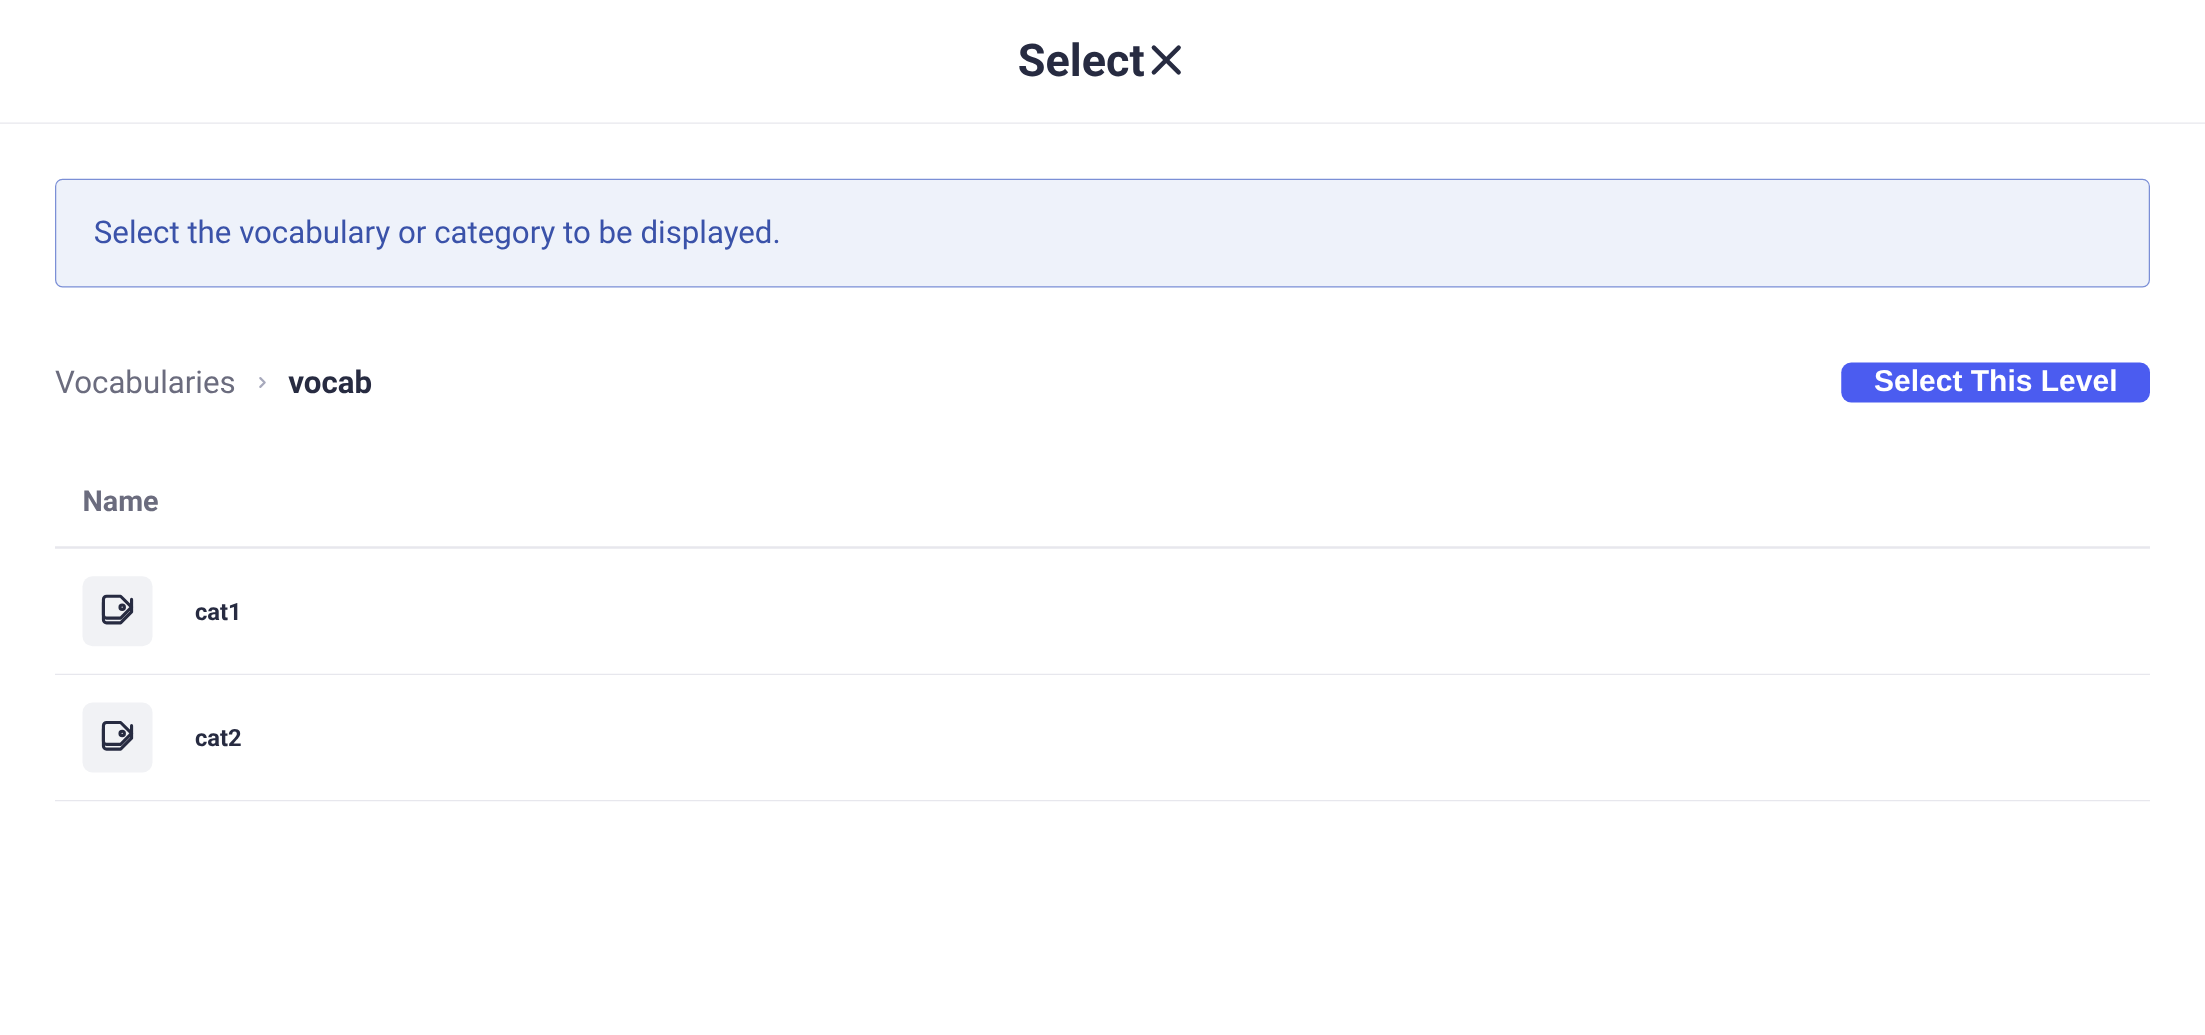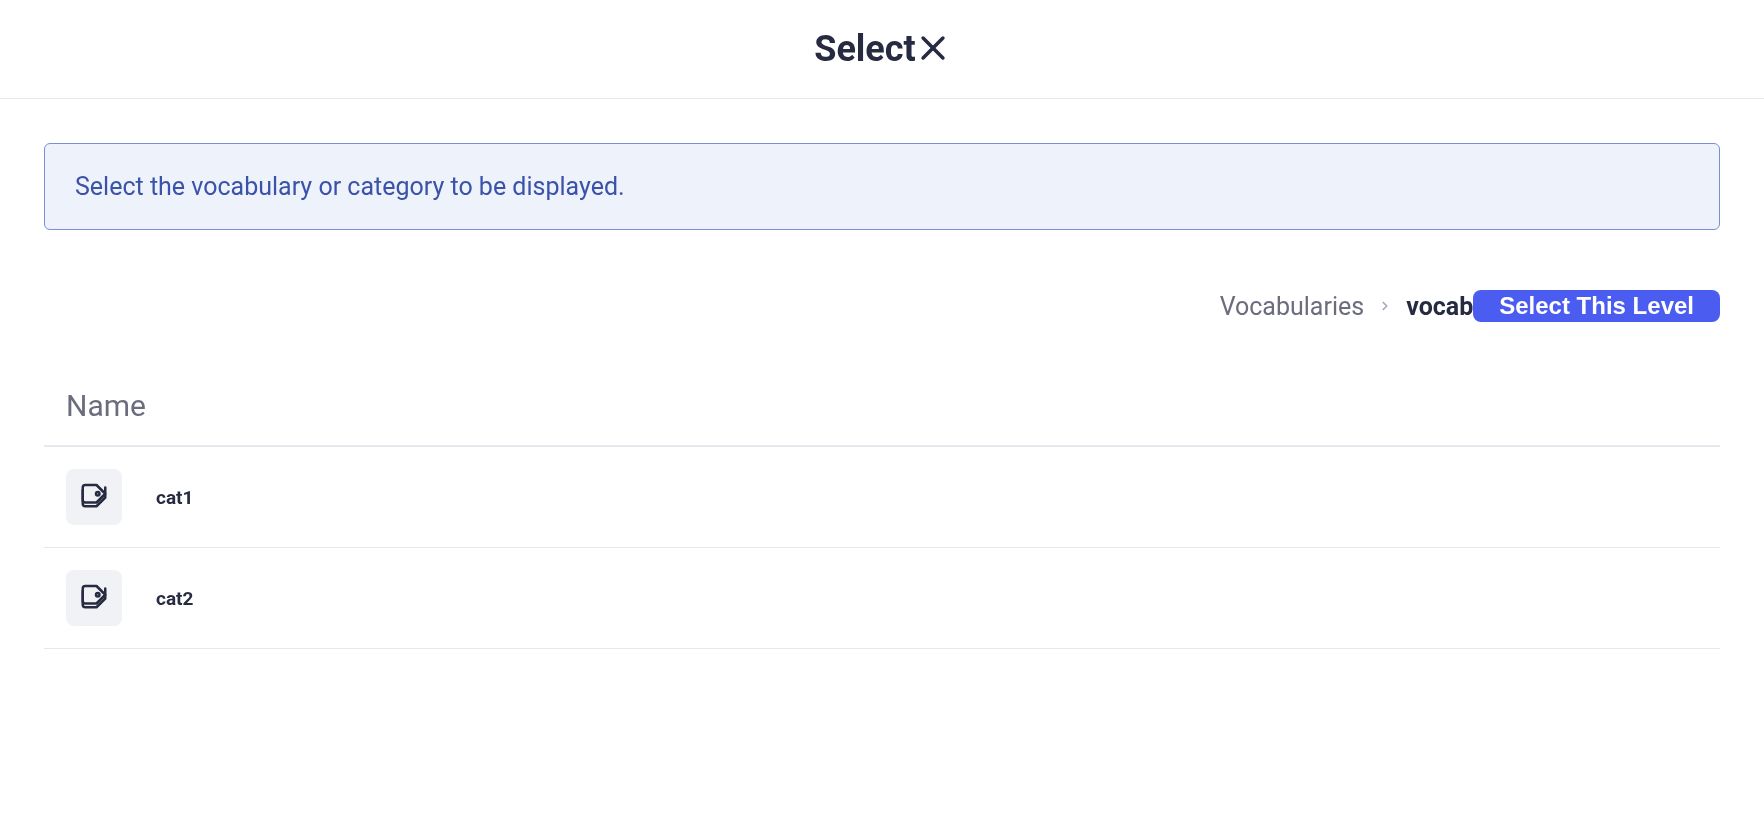--- a/index.html
+++ b/index.html
@@ -56,21 +56,21 @@
       border-radius: 6px;
       padding: 28px 30px;
       font-size: 25px;
       color: #3a52a9;
       margin-bottom: 60px;
     }
 
     .breadcrumb-row {
       display: flex;
       align-items: center;
-      justify-content: flex-end;
+      justify-content: space-between;
       margin-bottom: 44px;
     }
 
     .breadcrumb {
       display: flex;
       align-items: center;
       gap: 14px;
       font-size: 25px;
     }
 
@@ -101,22 +101,22 @@
       border: none;
       border-radius: 8px;
       padding: 2px 26px;
       font-size: 24px;
       font-weight: 700;
       cursor: pointer;
     }
 
     .table-header {
       padding: 22px 22px;
-      font-size: 30px;
-      font-weight: 400;
+      font-size: 23px;
+      font-weight: 700;
       color: #6b6c7e;
       border-bottom: 2px solid #e7e7ed;
     }
 
     .table-row {
       display: flex;
       align-items: center;
       gap: 34px;
       padding: 22px 22px;
       border-bottom: 1px solid #e7e7ed;

